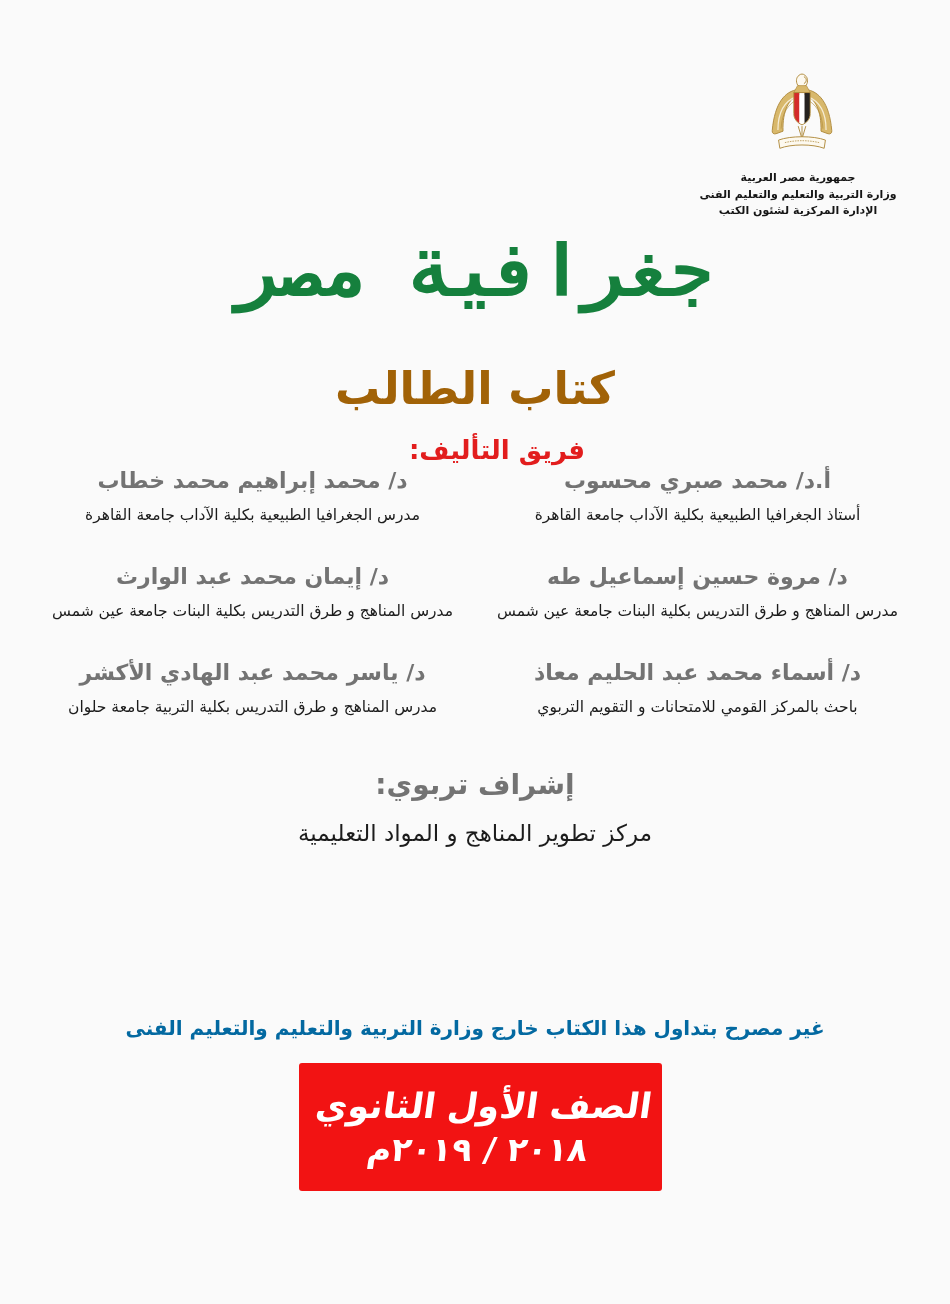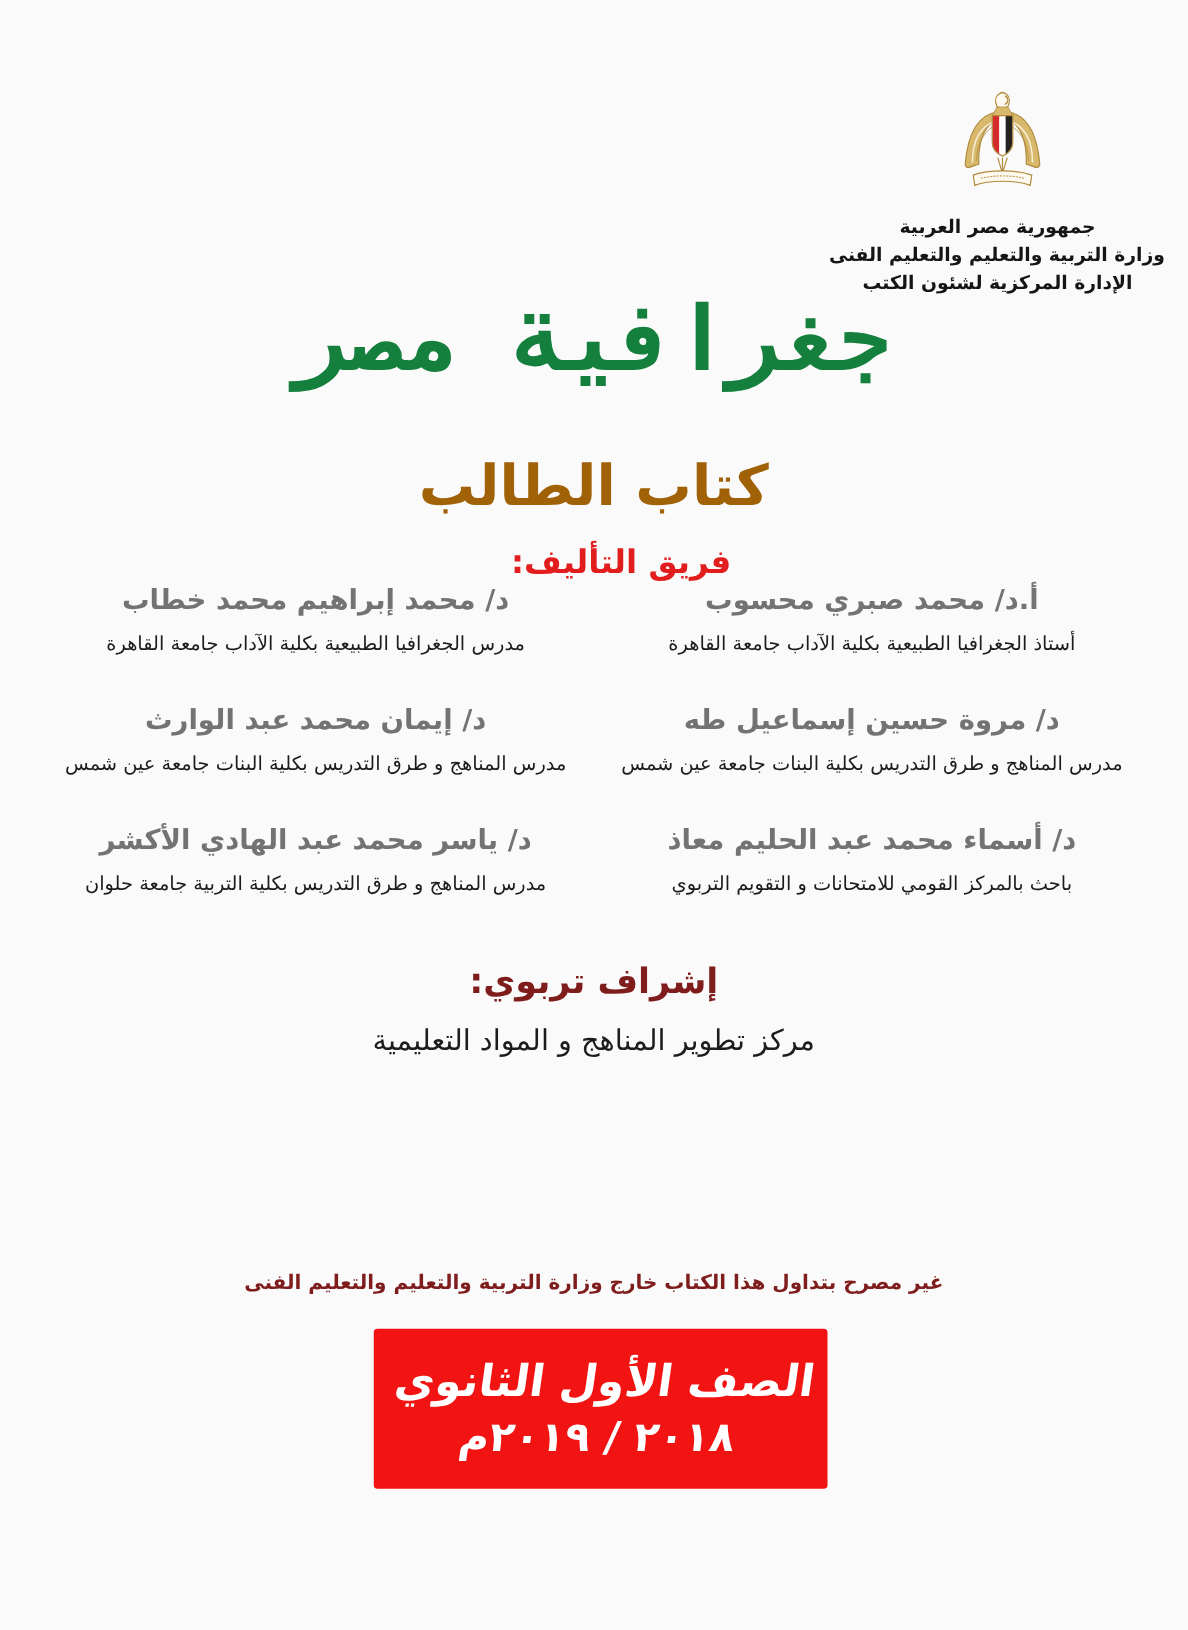--- a/index.html
+++ b/index.html
@@ -9,21 +9,21 @@
     font-family:"DejaVu Sans",sans-serif;
     direction:rtl;
   }
   
   .emblem-block{
     position:absolute;top:68px;right:18px;width:268px;
     text-align:center;
   }
   .emblem-block svg{display:block;margin:0 auto 6px auto;margin-right:92px;}
   .ministry-line{
-    font-size:15px;font-weight:bold;color:#151515;line-height:1.5;
+    font-size:11px;font-weight:bold;color:#151515;line-height:1.5;
     white-space:nowrap;
   }
   
   .main-title{
     position:absolute;top:238px;left:0;width:100%;
     text-align:center;
     font-size:72px;font-weight:bold;color:#15803d;
     letter-spacing:0;line-height:1.1;font-family:Liberation Mono, monospace;
   }
   
@@ -51,32 +51,32 @@
     font-size:22px;font-weight:bold;color:#737373;
     margin-bottom:13px;white-space:nowrap;
   }
   .author-role{
     font-size:15.5px;color:#1c1c1c;white-space:nowrap;
   }
   
   .supervision-heading{
     position:absolute;top:768px;left:0;width:100%;
     text-align:center;
-    font-size:28px;font-weight:bold;color:#7f1d1d;
+    font-size:28px;font-weight:bold;color:#737373;
   }
   .supervision-body{
     position:absolute;top:820px;left:0;width:100%;
     text-align:center;
     font-size:23px;color:#1c1c1c;
   }
   
   .notice{
     position:absolute;top:1016px;left:0;width:100%;
     text-align:center;
-    font-size:16px;font-weight:bold;color:#7f1d1d;
+    font-size:20px;font-weight:bold;color:#0369a1;
   }
   
   .grade-box{
     position:absolute;top:1063px;left:299px;width:363px;height:128px;
     background:#f21313;border-radius:3px;
     display:flex;flex-direction:column;justify-content:center;align-items:center;
     color:#ffffff;
   }
   .grade-box .inner{transform:skewX(-8deg);text-align:center;}
   .grade-line1{font-size:35px;font-weight:bold;line-height:1.25;}

